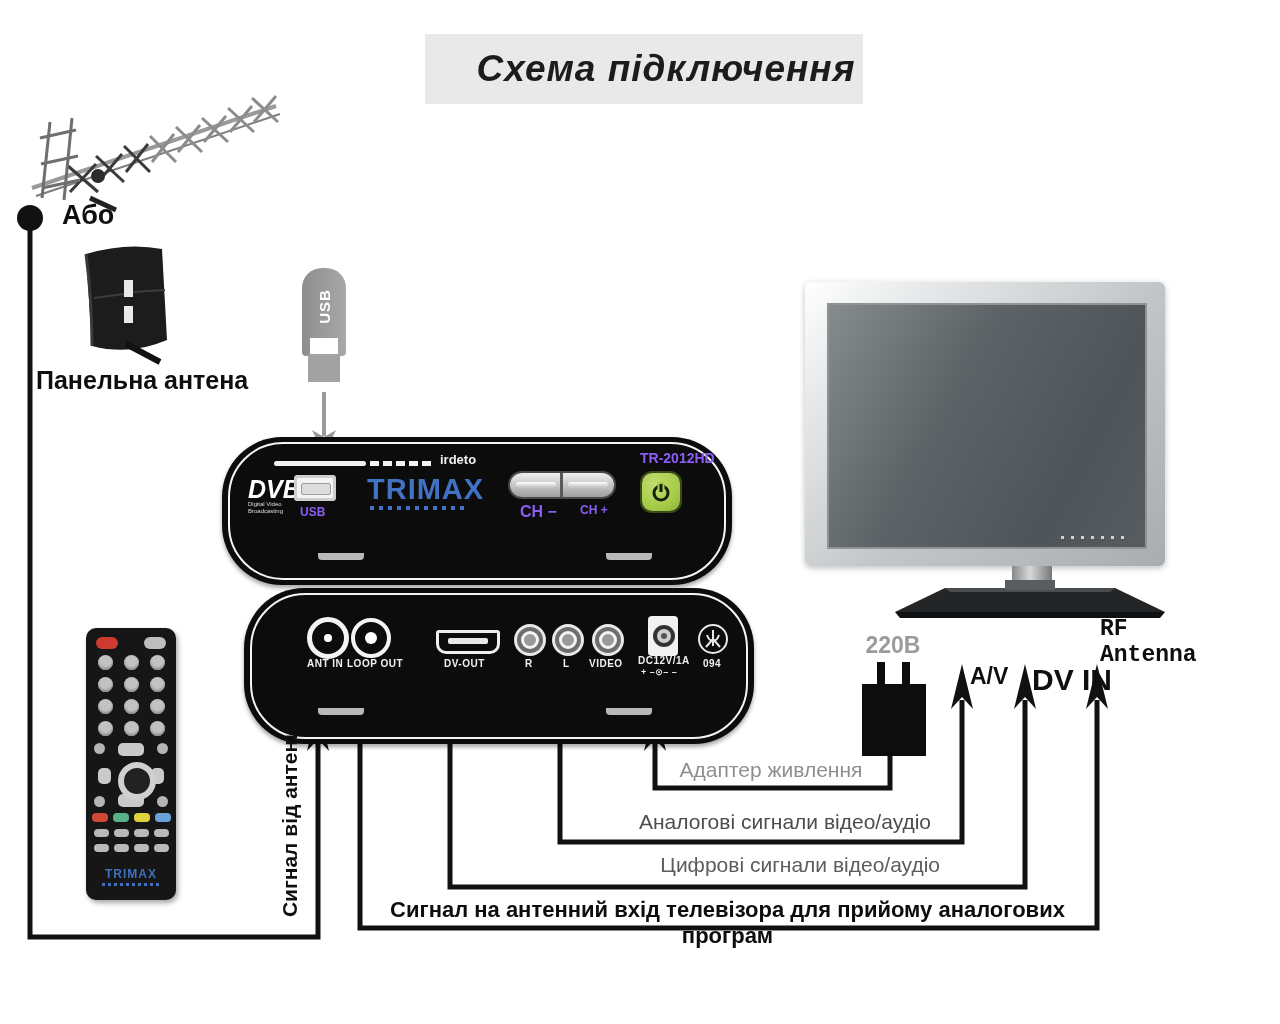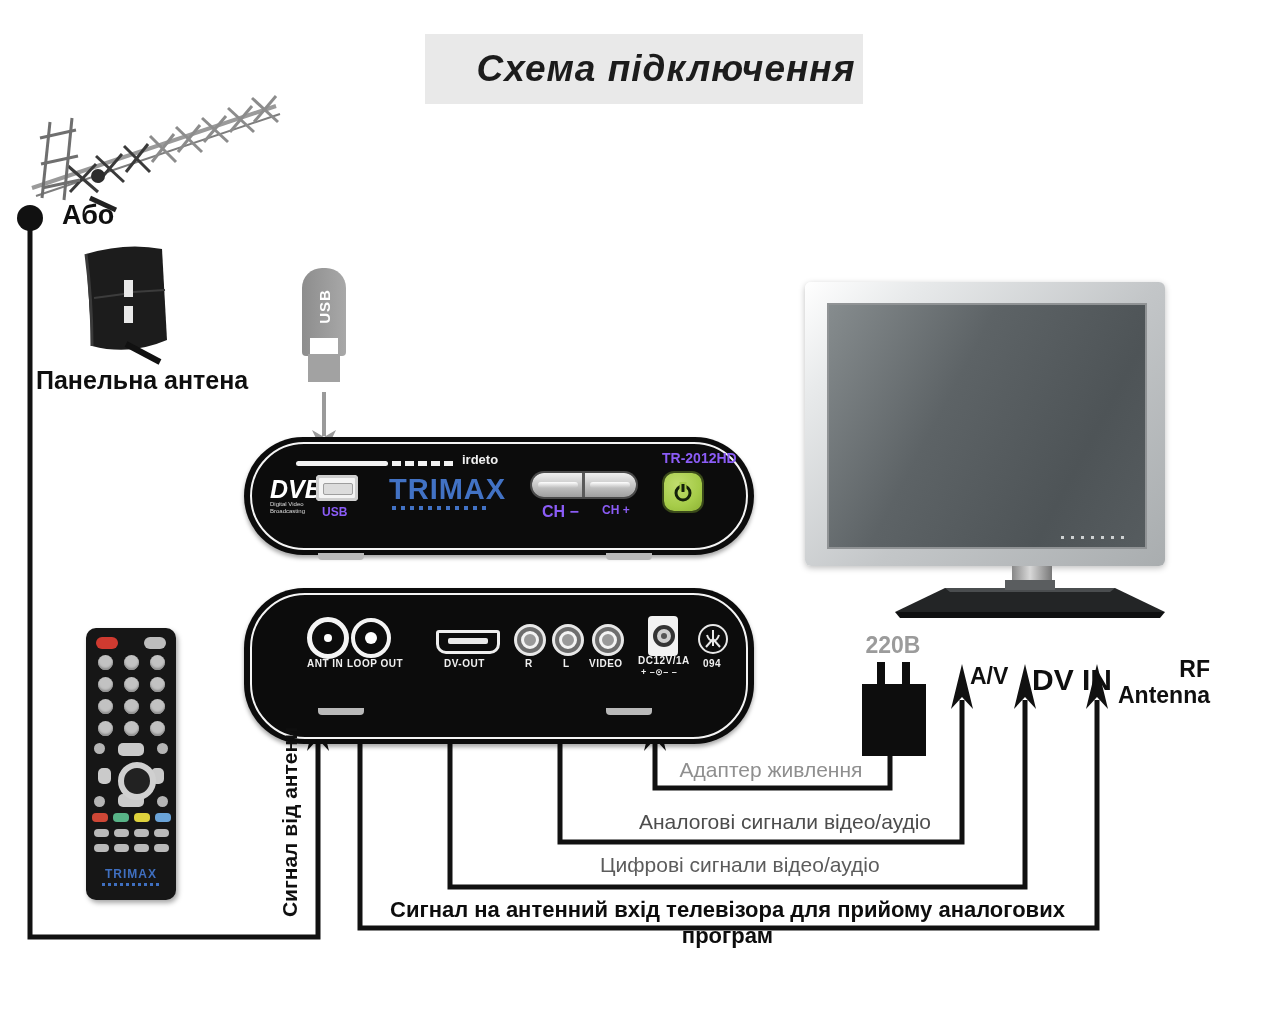--- a/index.html
+++ b/index.html
@@ -134,21 +134,21 @@
   <line x1="58" y1="104" x2="92" y2="122" stroke="#111" stroke-width="6"></line>
 </svg>
 <div class="abs lbl-b" style="left:36px;top:366px;font-size:25px;">Панельна антена</div>
 
 <div class="abs usb-body">
   <span class="txt">USB</span>
 </div>
 <div class="abs usb-notch"></div>
 <div class="abs usb-conn"></div>
 
-<div class="abs panel" style="left:244px;top:437px;width:510px;height:118px;">
+<div class="abs panel" style="left:222px;top:437px;width:510px;height:148px;">
   <div class="panel-ring"></div>
 
   <div class="abs" style="left:52px;top:24px;width:92px;height:5px;background:#f2f2f2;border-radius:3px;"></div>
   <div class="abs" style="left:148px;top:24px;width:62px;height:5px;background:repeating-linear-gradient(90deg,#f2f2f2 0 9px,transparent 9px 13px);"></div>
   <div class="abs" style="left:218px;top:15px;color:#f0f0f0;font-size:13px;font-weight:bold;">irdeto</div>
   <div class="abs wht" style="left:418px;top:13px;font-size:14px;">TR-2012HD</div>
 
   <div class="abs" style="left:26px;top:40px;">
     <div style="font-size:25px;font-weight:bold;font-style:italic;color:#fff;line-height:24px;">DVB</div>
     <div style="font-size:6px;color:#ddd;line-height:7px;">Digital Video</div>
@@ -246,28 +246,28 @@
   <rect x="125" y="0" width="50" height="10" fill="#5a5d5f"></rect>
 </svg>
 
 <div class="abs gray lbl-b" style="left:858px;top:632px;width:70px;text-align:center;font-size:23px;color:#9b9b9b;">220В</div>
 <div class="abs" style="left:877px;top:662px;width:8px;height:24px;background:#0d0d0d;"></div>
 <div class="abs" style="left:902px;top:662px;width:8px;height:24px;background:#0d0d0d;"></div>
 <div class="abs" style="left:862px;top:684px;width:64px;height:72px;background:#0d0d0d;"></div>
 
 <div class="abs lbl-b" style="left:970px;top:663px;font-size:23px;">A/V</div>
 <div class="abs lbl-b" style="left:1032px;top:663px;font-size:30px;">DV IN</div>
-<div class="abs" style="left:1100px;top:656px;width:110px;text-align:right;">
+<div class="abs" style="left:1100px;top:616px;width:110px;text-align:left;font-family:Liberation Mono, monospace;">
   <div class="lbl-b" style="font-size:23px;line-height:26px;">RF</div>
   <div class="lbl-b" style="font-size:23px;line-height:26px;">Antenna</div>
 </div>
 
 <div class="abs" style="left:660px;top:758px;width:222px;text-align:center;font-size:21px;color:#8f8f8f;">Адаптер живлення</div>
 <div class="abs" style="left:620px;top:810px;width:330px;text-align:center;font-size:21px;color:#4d4d4d;">Аналогові сигнали відео/аудіо</div>
-<div class="abs" style="left:600px;top:853px;width:340px;text-align:left;font-size:21px;color:#5c5c5c;">Цифрові сигнали відео/аудіо</div>
+<div class="abs" style="left:600px;top:853px;width:340px;text-align:right;font-size:21px;color:#5c5c5c;">Цифрові сигнали відео/аудіо</div>
 <div class="abs lbl-b" style="left:355px;top:897px;width:745px;text-align:center;font-size:22px;color:#0d0d0d;">Сигнал на антенний вхід телевізора для прийому аналогових програм</div>
 <div class="abs lbl-b" style="left:191px;top:809px;width:200px;height:26px;text-align:center;font-size:21px;transform:rotate(-90deg);transform-origin:center;">Сигнал від антени</div>
 
 <div class="abs remote">
   <div class="r-row">
     <div class="r-oval" style="background:#cf3a30;"></div>
     <div class="r-oval"></div>
   </div>
   <div class="r-grid">
     <div class="r-btn"></div>

